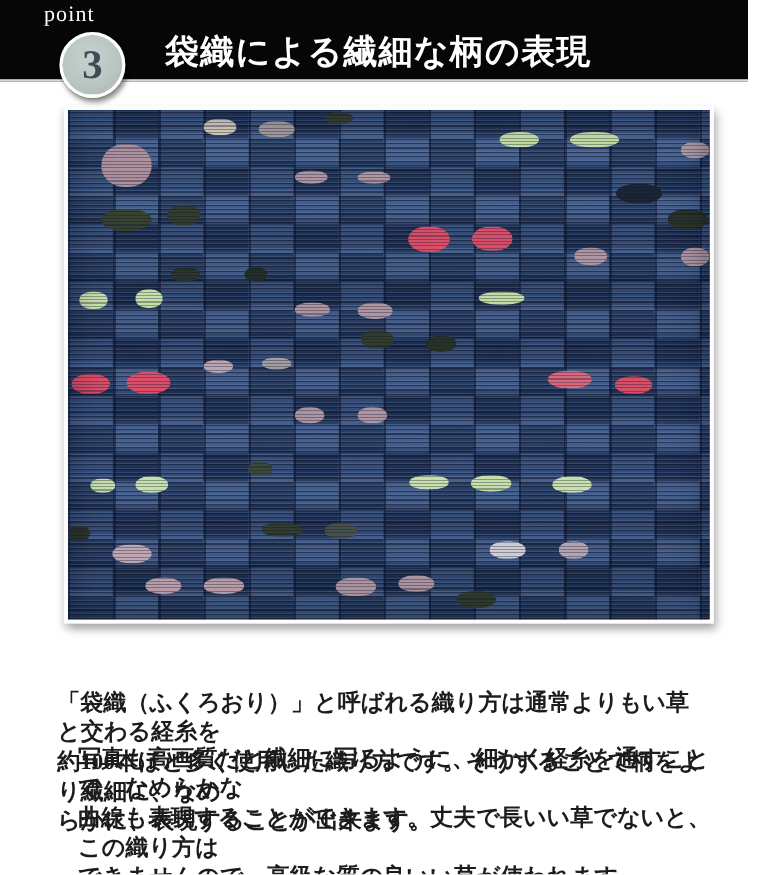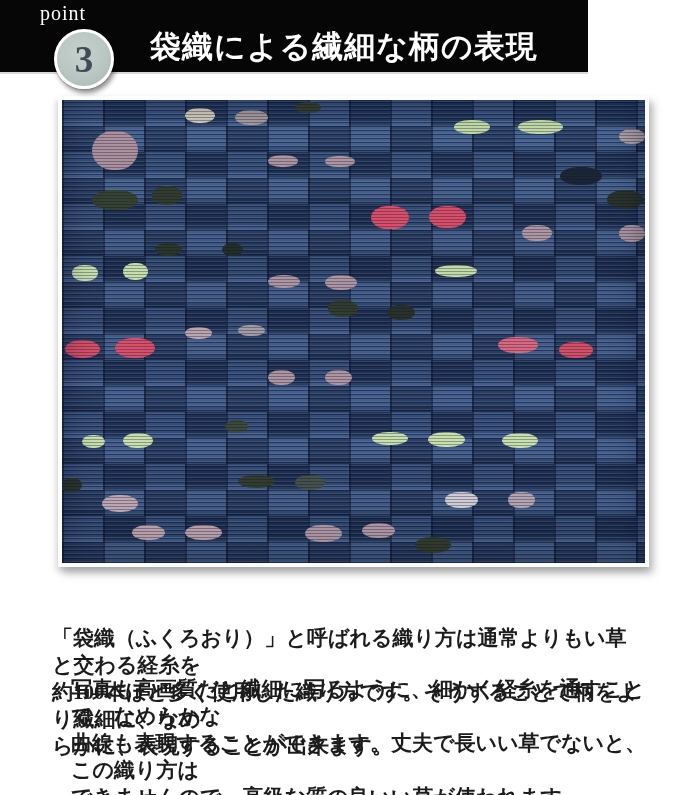--- a/index.html
+++ b/index.html
@@ -3,21 +3,21 @@
 <meta charset="utf-8">
 <style>
   html,body{margin:0;padding:0;background:#fff;}
   .page{
     position:relative; width:700px; height:795px; overflow:hidden;
     background:var(--page-bg,#ffffff);
     font-family:"Liberation Serif","DejaVu Serif",serif;
   }
   
   .banner{
-    position:absolute; left:0; top:0; width:588px; height:72px;
+    position:absolute; left:0; top:0; width:680px; height:72px;
     background:var(--banner-bg,#060606);
     border-bottom:2px solid #d9d9d9;
   }
   .banner-title{
     position:absolute; left:150px; top:26px; margin:0;
     font-size:31px; font-weight:bold; letter-spacing:1px;
     color:var(--banner-text,#ffffff);
     font-family:"Liberation Serif","DejaVu Serif",serif;
   }
   .point-label{

